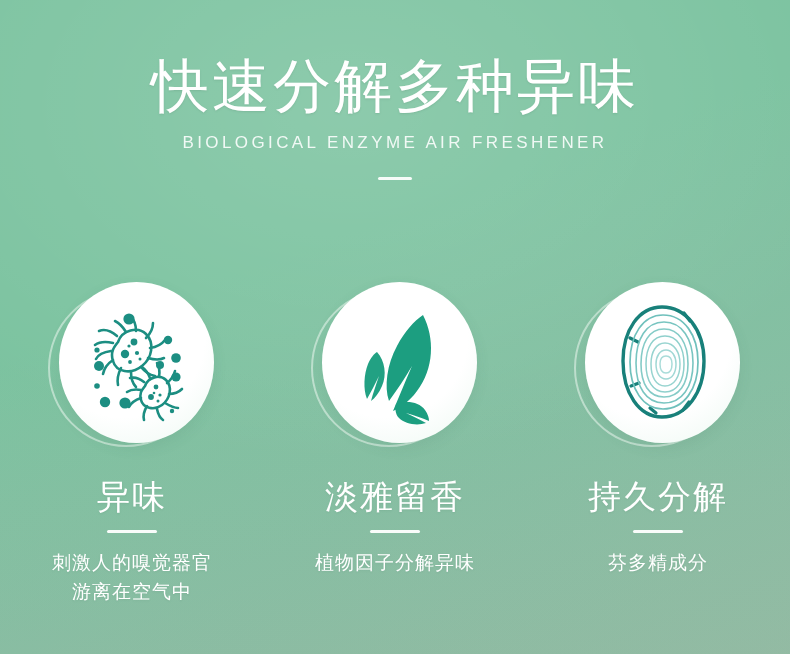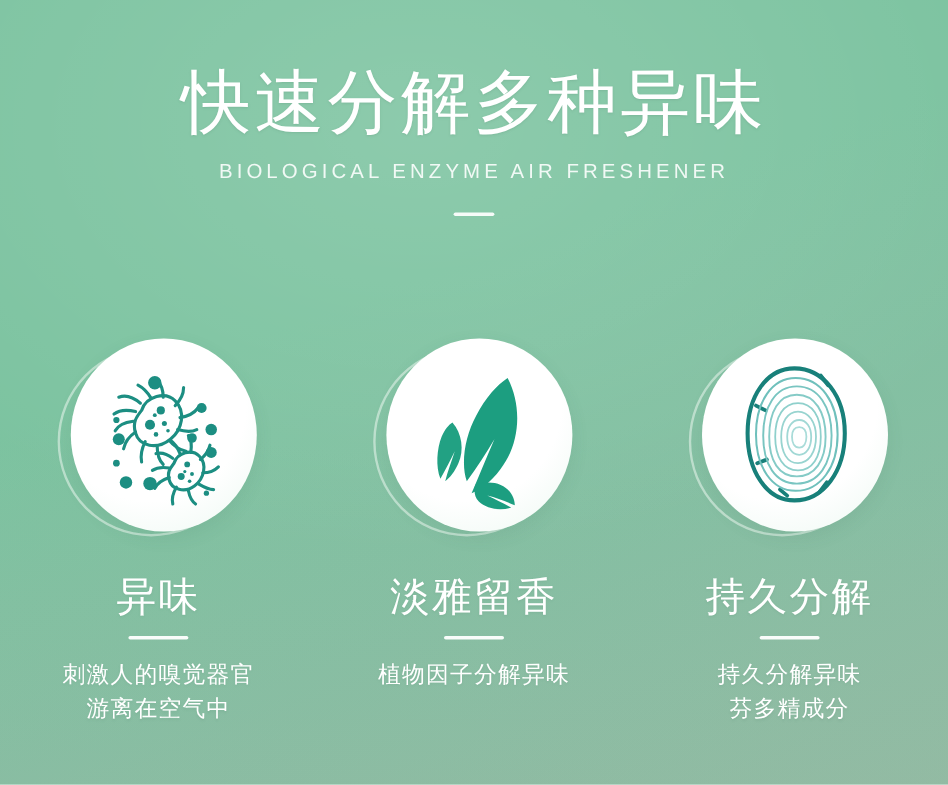--- a/index.html
+++ b/index.html
@@ -279,19 +279,18 @@
               <path d="M67 45 C76 45 82 54 82 66 C82 79 76 88 67 88 C58 88 53 79 53 66 C53 54 58 45 67 45 Z" stroke="#98D4D0" stroke-width="1.5"></path>
               <path d="M68 52 C74 52 78 58 78 66 C78 75 74 81 68 81 C62 81 58 75 58 66 C58 58 62 52 68 52 Z" stroke="#A1D8D5" stroke-width="1.5"></path>
               <path d="M68 58 C72 58 74 61 74 66 C74 71 72 75 68 75 C64 75 62 71 62 66 C62 61 64 58 68 58 Z" stroke="#A9DCD9" stroke-width="1.5"></path>
             </g>
           </svg>
         </div>
       </div>
       <div class="feature-title">持久分解</div>
       <div class="feature-rule"></div>
       <div class="feature-desc">
-        <div>持久分解异味</div>
         <div>芬多精成分</div>
       </div>
     </div>
 
   </div>
 </div>
 
 </body></html>

